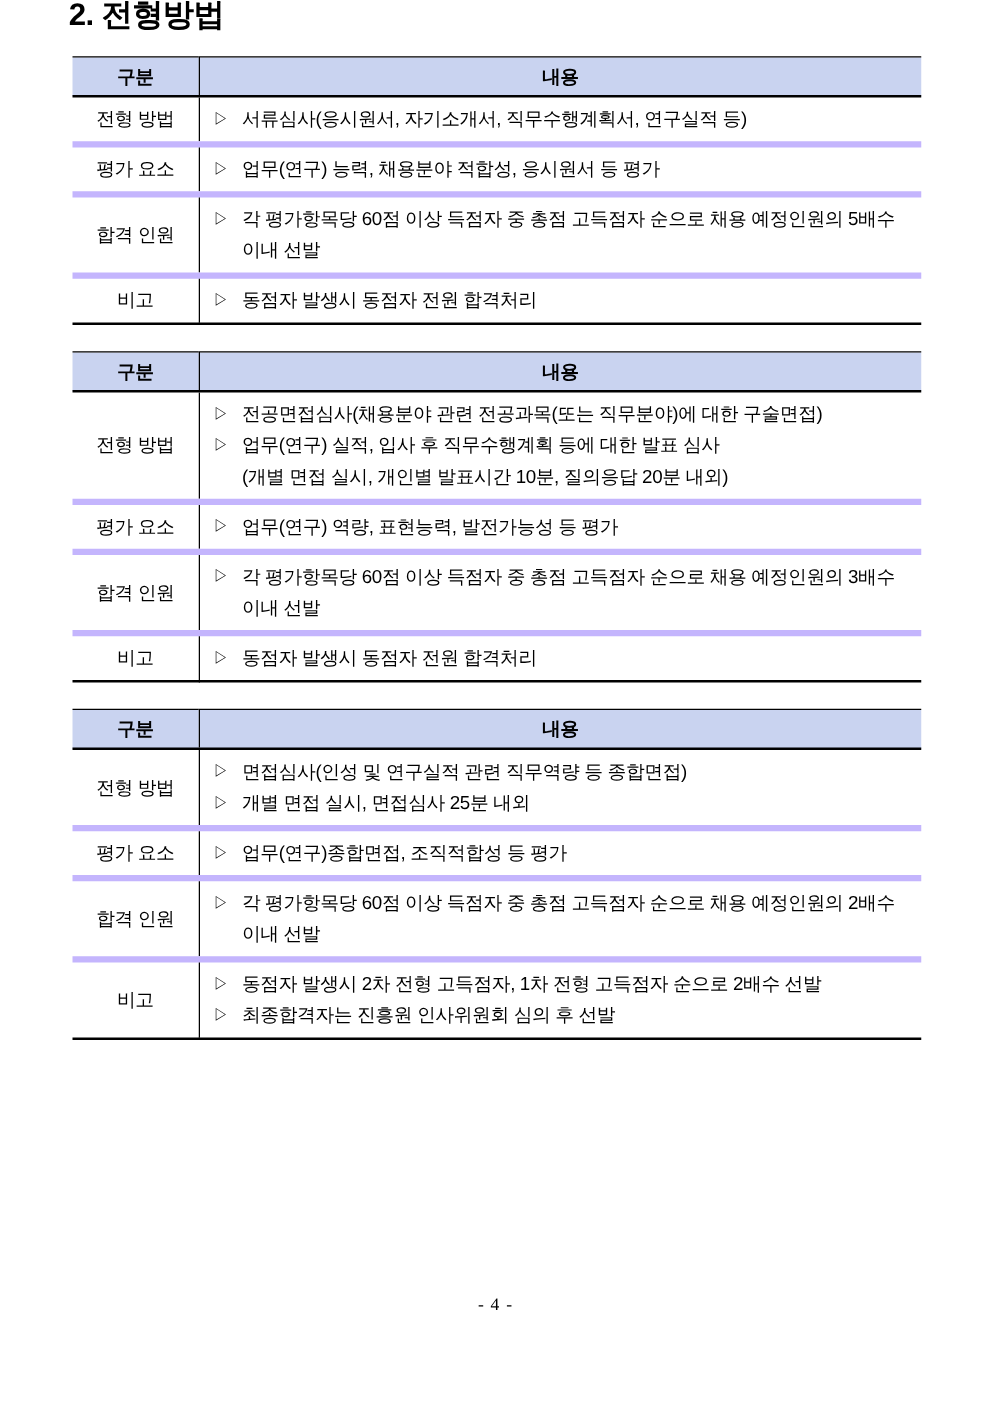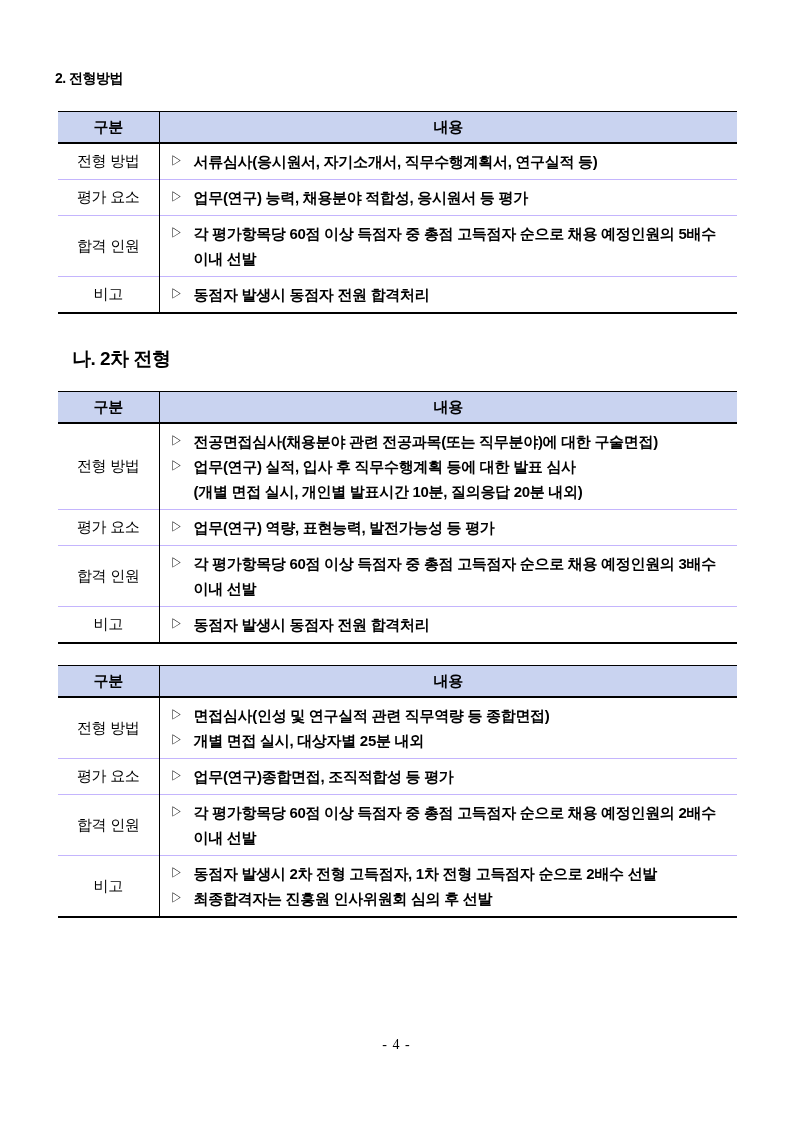--- a/index.html
+++ b/index.html
@@ -6,23 +6,22 @@
   .page{
     position:relative;
     width:793px;height:1121px;
     background:#ffffff;
     color:#000;
     font-family:"Liberation Sans", sans-serif;
     overflow:hidden;
   }
   .doc-title{
     margin:0;
-    padding-top:66px;
     padding-left:55px;
-    font-size:14px;
+    font-size:25px;
     font-weight:bold;
     letter-spacing:-0.5px;
     line-height:24px;
   }
   .section-heading{
     margin:34px 0 0 72px;
     font-size:19px;
     font-weight:bold;
     letter-spacing:-0.5px;
     line-height:22px;
@@ -41,21 +40,21 @@
     background:#c9d3f0;
     border-bottom:2px solid #000;
     font-size:15px;
     font-weight:bold;
     letter-spacing:-0.3px;
     height:30px;
     padding:0;
     text-align:center;
   }
   .col-sep{border-right:1.5px solid #000;}
-  tbody tr + tr th, tbody tr + tr td{border-top:1px solid #c4b5fd;}
+  tbody tr + tr th, tbody tr + tr td{border-top:5px solid #c4b5fd;}
   th.row-label{
     font-weight:normal;
     font-size:15px;
     letter-spacing:-0.3px;
     text-align:center;
     vertical-align:middle;
     padding:5px 2px;
   }
   td.row-content{
     padding:5px 8px 5px 11px;
@@ -66,21 +65,20 @@
   .marker{
     flex:none;
     width:23px;
     font-size:12.5px;
     line-height:25px;
   }
   .marker.hidden{visibility:hidden;}
   .line .text{
     word-break:keep-all;
     letter-spacing:-0.3px;
-    font-weight:bold;
   }
   .page-footer{
     position:absolute;
     left:0;right:0;
     top:1037px;
     text-align:center;
     font-family:"Liberation Serif", serif;
     font-size:14px;
     letter-spacing:1px;
   }
@@ -139,21 +137,20 @@
                   <span class="marker">▷</span>
                   <span class="text">동점자 발생시 동점자 전원 합격처리</span>
                 </div>
               </td>
             </tr>
           </tbody>
     </table>
   </div>
 
   <div class="section">
-    <h2 class="section-heading">나. 2차 전형</h2>
     <table class="spec-table">
       <colgroup>
             <col class="c1">
             <col class="c2">
           </colgroup>
       <thead>
         <tr>
           <th class="col-head col-sep">구분</th>
           <th class="col-head">내용</th>
         </tr>
@@ -222,21 +219,21 @@
       <tbody>
             <tr>
               <th class="row-label col-sep" scope="row">전형 방법</th>
               <td class="row-content">
                 <div class="line">
                   <span class="marker">▷</span>
                   <span class="text">면접심사(인성 및 연구실적 관련 직무역량 등 종합면접)</span>
                 </div>
                 <div class="line">
                   <span class="marker">▷</span>
-                  <span class="text">개별 면접 실시, 대상자별 25분 내외</span>
+                  <span class="text">개별 면접 실시, 면접심사 25분 내외</span>
                 </div>
               </td>
             </tr>
             <tr>
               <th class="row-label col-sep" scope="row">평가 요소</th>
               <td class="row-content">
                 <div class="line">
                   <span class="marker">▷</span>
                   <span class="text">업무(연구)종합면접, 조직적합성 등 평가</span>
                 </div>

